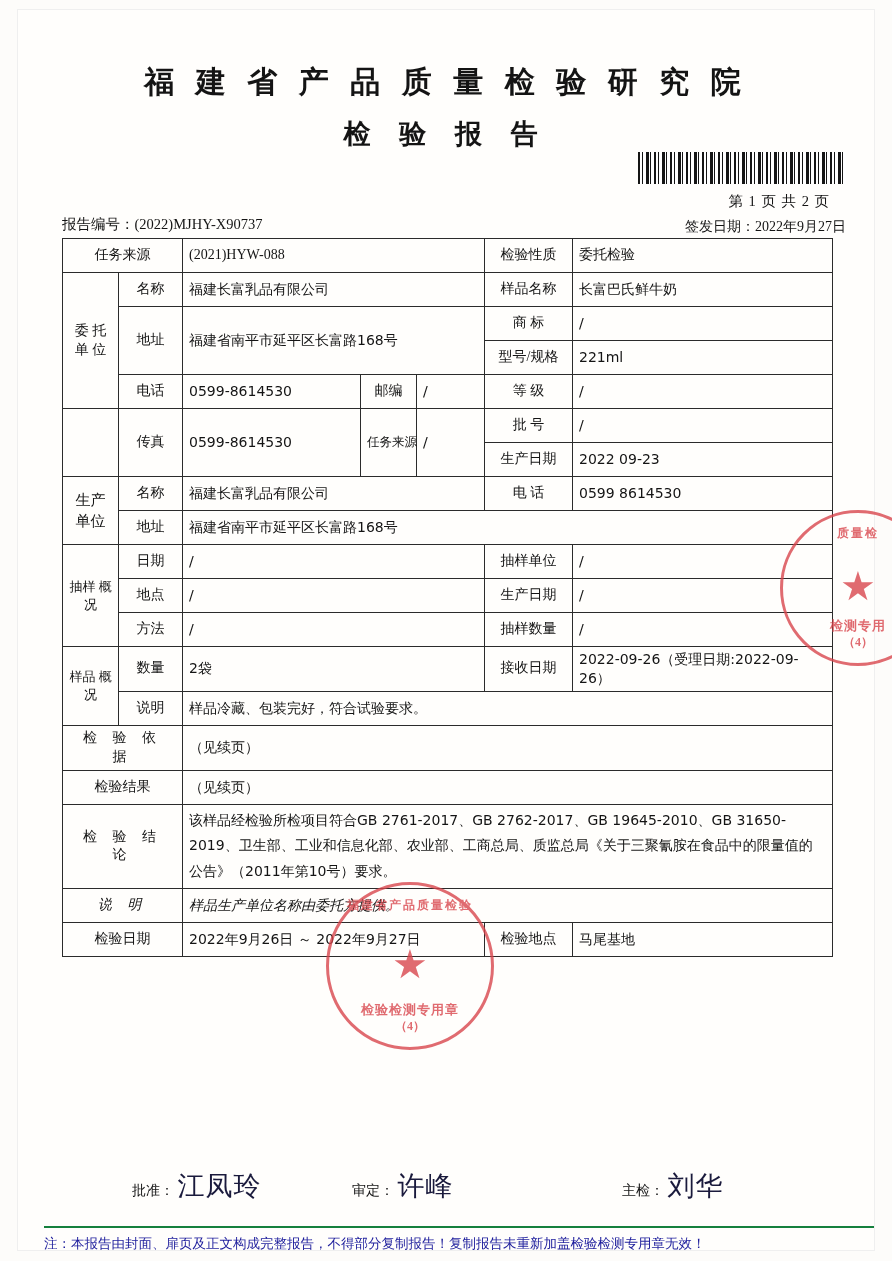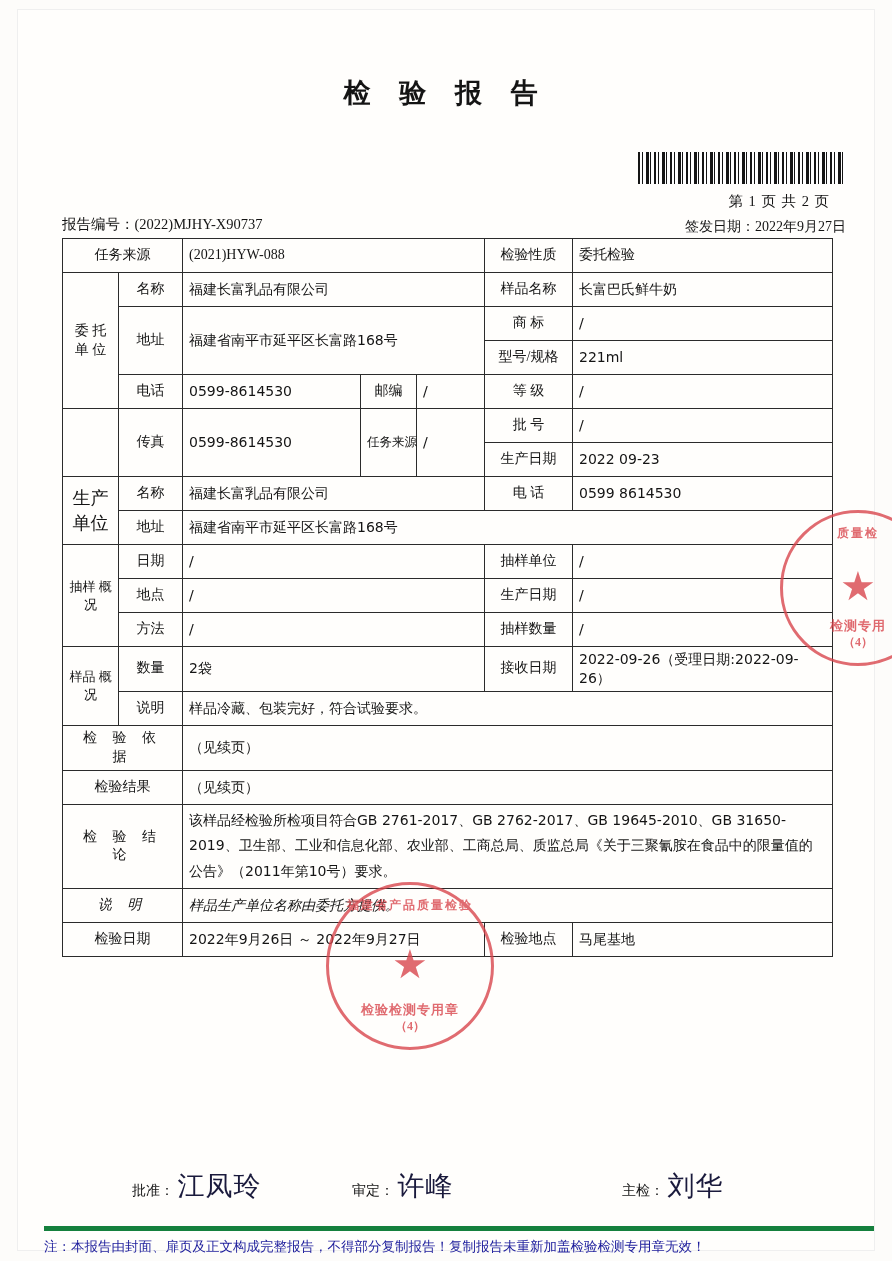--- a/index.html
+++ b/index.html
@@ -155,21 +155,21 @@
   .sig-b { left: 290px; top: 6px; }
   .sig-c { left: 560px; top: 6px; }
 
   .footnote {
     position: absolute;
     left: 26px;
     top: 1216px;
     width: 830px;
     font-size: 13.5px;
     color: #1d1d9c;
-    border-top: 5px solid #15803d;
+    border-top: 2px solid #15803d;
     padding-top: 7px;
     letter-spacing: 0px;
   }
 
   
   .stamp {
     position: absolute;
     border-radius: 50%;
     border: 3px solid #d8434a;
     color: #d8434a;
@@ -224,20 +224,21 @@
     font-weight: bold;
   }
 </style>
 </head>
 <body>
 
 <div class="page">
   <div class="sheet">
 
     <div class="hdr">
+      <div class="hdr-line1">福 建 省 产 品 质 量 检 验 研 究 院</div>
       <div class="hdr-line3">检 验 报 告</div>
     </div>
 
     <div class="barcode"></div>
     <div class="page-num">第 1 页  共 2 页</div>
     <div class="sign-date">签发日期：2022年9月27日</div>
     <div class="report-no">报告编号：(2022)MJHY-X90737</div>
 
     <table class="main">
       <colgroup>
@@ -296,21 +297,21 @@
         <td class="val hand" rowspan="2">/</td>
         <td class="lbl">批    号</td>
         <td class="val hand">/</td>
       </tr>
       <tr>
         <td class="lbl">生产日期</td>
         <td class="val hand">2022 09-23</td>
       </tr>
 
       <tr>
-        <td class="vlbl" rowspan="2" style="font-size:18px">生产 单位</td>
+        <td class="vlbl" rowspan="2" style="font-size:15px">生产 单位</td>
         <td class="lbl">名称</td>
         <td class="val hand" colspan="3">福建长富乳品有限公司</td>
         <td class="lbl">电 话</td>
         <td class="val hand">0599 8614530</td>
       </tr>
       <tr>
         <td class="lbl">地址</td>
         <td class="val hand" colspan="5">福建省南平市延平区长富路168号</td>
       </tr>
 

